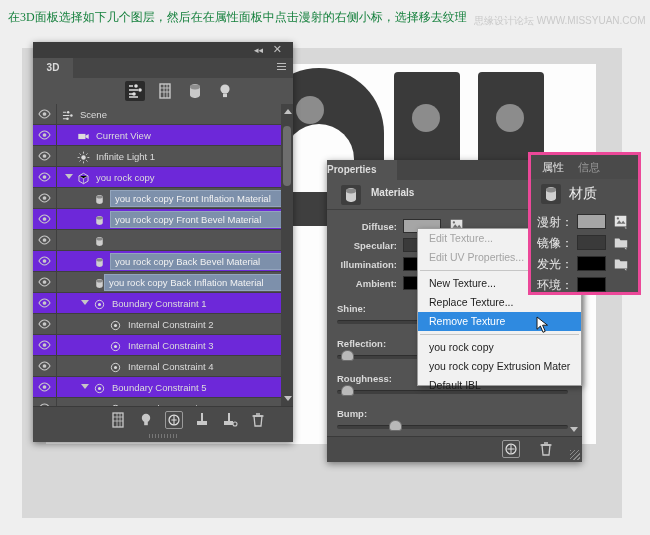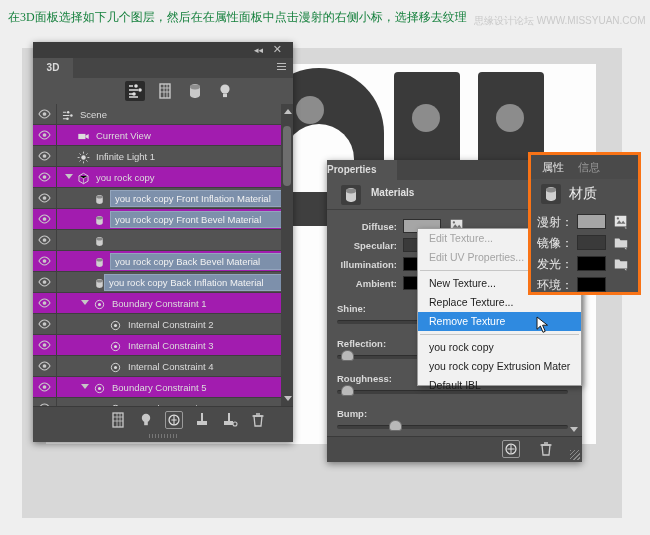--- a/index.html
+++ b/index.html
@@ -56,21 +56,21 @@
   #panel-menu-icon i{ position:absolute; left:3px; right:0; height:1px; background:#bdbdbd; }
 
   #filter-row{ position:absolute; left:0; top:36px; right:0; height:26px; background:#535353; }
   .filter-btn{ position:absolute; top:3px; width:20px; height:20px; }
   .filter-btn.active{ background:#2b2b2b; border-radius:2px; }
 
   #layer-list{ position:absolute; left:0; top:62px; right:0; bottom:36px;
                background:#474747; overflow:hidden; }
   .layer-row{ position:relative; height:21px; border-bottom:1px solid #3f3f3f;
               background:#535353; }
-  .layer-row.alt{ background:#a21caf; }
+  .layer-row.alt{ background:#6d28d9; }
   .layer-row.selected .layer-name-box{
       background:#7d90ab; color:#f2f2f2; border:1px solid #93a5bd;
   }
   .eye-cell{ position:absolute; left:0; top:0; width:24px; height:20px;
              border-right:1px solid #3f3f3f; }
   .eye{ position:absolute; left:5px; top:5px; width:13px; height:10px; }
   .eye svg{ display:block; }
   .layer-name-box{ position:absolute; top:2px; right:6px; height:17px;
                    line-height:16px; font-size:9.5px; color:#dcdcdc;
                    padding:0 4px; white-space:nowrap; overflow:hidden; }
@@ -135,21 +135,21 @@
   .menu-item{ position:relative; height:19px; line-height:19px;
               font-size:10.5px; color:#1c1c1c; padding-left:11px;
               white-space:nowrap; overflow:hidden; }
   .menu-item.disabled{ color:#a4a4a4; }
   .menu-item.highlight{ background:#2f8ae0; color:#ffffff; }
   .menu-sep{ height:1px; background:#c6c6c6; margin:3px 2px; }
   #cursor{ position:absolute; left:118px; top:87px; width:14px; height:19px; }
 
   
   #cn-overlay{ position:absolute; left:528px; top:152px; width:113px; height:143px;
-               border:3px solid #f97316; background:#4f4f4f; }
+               border:3px solid #ec4899; background:#4f4f4f; }
   #cn-tabs{ position:absolute; left:0; top:0; right:0; height:24px; background:#4a4a4a; }
   .cn-tab{ position:absolute; top:3px; height:19px; line-height:19px;
            font-size:11px; padding:0 5px; }
   .cn-tab.active{ color:#e8e8e8; }
   .cn-tab.inactive{ color:#9a9a9a; }
   #cn-head{ position:absolute; left:0; top:24px; right:0; height:30px; }
   #cn-head-icon{ position:absolute; left:10px; top:5px; width:20px; height:20px;
                  background:#3e3e3e; border-radius:2px; }
   #cn-head-title{ position:absolute; left:38px; top:6px; font-size:14px; color:#ececec; }
   .cn-row{ position:absolute; left:0; right:0; height:22px; }

